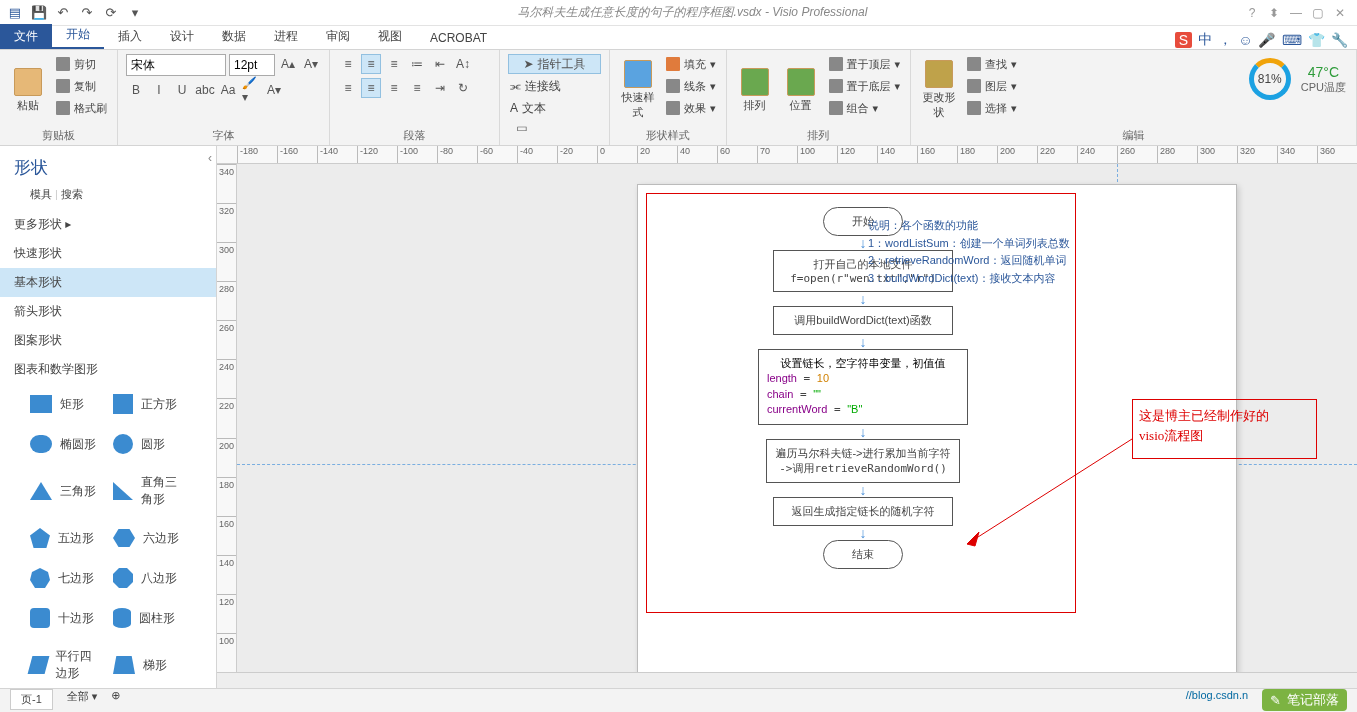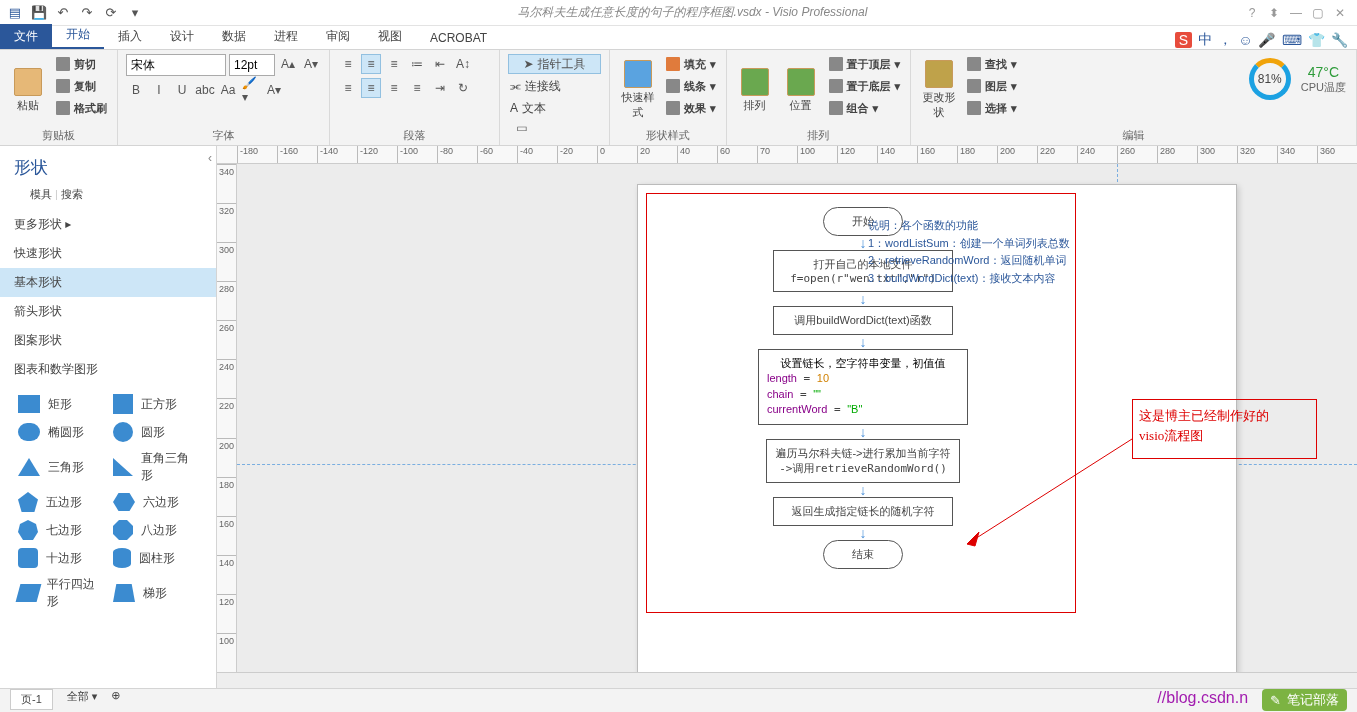--- a/index.html
+++ b/index.html
@@ -21,42 +21,42 @@
 .tab-right { margin-left:auto; display:flex; align-items:center; padding-right:8px; gap:6px; }
 .tab-right span { font-size:14px; }
 
 
 .ribbon { height:96px; background:#f3f3f3; display:flex; border-bottom:1px solid #d4d4d4; }
 .rgroup { border-right:1px solid #d9d9d9; padding:4px 8px 2px; display:flex; flex-direction:column; position:relative; }
 .rgroup-label { text-align:center; font-size:11px; color:#666; margin-top:auto; padding-top:2px; }
 .rgroup-body { display:flex; gap:6px; flex:1; }
 .rbig { width:40px; display:flex; flex-direction:column; align-items:center; justify-content:center; gap:2px; font-size:11px; text-align:center; }
 .rbig .ico { width:28px; height:28px; background:#e6b877; border:1px solid #c89a5a; border-radius:2px; }
-.rsmall-col { display:flex; flex-direction:column; gap:2px; font-size:11px;font-weight:bold; }
+.rsmall-col { display:flex; flex-direction:column; gap:2px; font-size:11px; }
 .rsmall { display:flex; align-items:center; gap:4px; height:20px; padding:0 2px; }
 .rsmall .sico { width:14px; height:14px; background:#888; border-radius:1px; }
 .fontbox, .sizebox { border:1px solid #aaa; background:#fff; height:22px; font-size:12px; padding:0 4px; }
 .fontbox { width:100px; } .sizebox { width:46px; }
 .btnrow { display:flex; gap:3px; }
 .ibtn { width:20px; height:20px; border:1px solid transparent; display:flex; align-items:center; justify-content:center; font-size:12px; color:#555; }
 .ibtn.active { background:#cde6f7; border-color:#92c0e0; }
 .widget-zone { position:absolute; top:8px; right:10px; display:flex; align-items:center; gap:10px; }
 .donut { width:42px; height:42px; border-radius:50%; border:5px solid #1ba1e2; border-top-color:#f0a30a; display:flex; align-items:center; justify-content:center; font-size:12px; color:#444; }
 .temp { font-size:11px; text-align:center; color:#666; }
 .temp .tval { color:#2e9b3a; font-size:14px; }
 
 
 .body { display:flex; height:calc(100% - 26px - 24px - 96px - 24px); }
 .sidebar { width:248px; background:#fff; border-right:1px solid #d4d4d4; display:flex; flex-direction:column; padding:6px 0; }
 .side-title { font-size:17px; color:#2b579a; padding:4px 14px 8px; }
 .side-sub { font-size:11px; color:#444; padding:0 30px 8px; }
 .side-sub span+span::before { content:" | "; color:#ccc; }
 .tree-item { padding:6px 14px; font-size:12px; display:flex; align-items:center; gap:6px; }
 .tree-item.sel { background:#cde6f7; }
-.shape-grid { padding:6px 16px; display:grid; grid-template-columns:1fr 1fr; gap:0 6px; }
+.shape-grid { padding:6px 28px; display:grid; grid-template-columns:1fr 1fr; gap:12px 6px; }
 .shape-cell { display:flex; align-items:center; gap:8px; padding:4px 2px; font-size:12px; }
 .shp { width:22px; height:18px; background:#3b8bd0; }
 .shp.sq { width:20px; height:20px; }
 .shp.ell { border-radius:50%/60%; }
 .shp.circ { border-radius:50%; width:20px; height:20px; }
 .shp.tri { width:0; height:0; background:none; border-left:11px solid transparent; border-right:11px solid transparent; border-bottom:18px solid #3b8bd0; }
 .shp.rtri { width:0; height:0; background:none; border-bottom:18px solid #3b8bd0; border-right:20px solid transparent; }
 .shp.pent { clip-path:polygon(50% 0,100% 38%,82% 100%,18% 100%,0 38%); width:20px; height:20px; }
 .shp.hex { clip-path:polygon(25% 5%,75% 5%,100% 50%,75% 95%,25% 95%,0 50%); width:22px; height:20px; }
 .shp.hep { clip-path:polygon(50% 0,90% 20%,100% 60%,75% 100%,25% 100%,0 60%,10% 20%); width:20px; height:20px; }
@@ -84,21 +84,21 @@
 .node.code { text-align:left; font-family:Consolas,monospace; line-height:1.4; }
 .arrow { color:#4a90d9; font-size:14px; line-height:10px; }
 .notes { position:absolute; left:230px; top:32px; font-size:11px; color:#2b579a; line-height:1.6; }
 .callout { font-size:13px; color:#d00; line-height:1.5; font-family:SimSun,serif; }
 .call-arrow { stroke:#d00; stroke-width:1; fill:#d00; }
 .scrollbar-h { height:16px; background:#eee; border-top:1px solid #ccc; }
 
 
 .pagebar { height:24px; background:#f3f3f3; border-top:1px solid #d4d4d4; display:flex; align-items:flex-start; font-size:11px; padding:0 10px; gap:14px; }
 .pagebar .ptab { padding:2px 10px; background:#fff; border:1px solid #ccc; }
-.blog { margin-left:auto; color:#a21caf; font-size:16px; }
+.blog { margin-left:auto; color:#0369a1; font-size:11px; }
 .badge { display:flex; align-items:center; gap:6px; background:#7cb342; color:#fff; padding:2px 8px; border-radius:4px; font-size:13px; }
 .collapse { position:absolute; right:0; top:0; width:12px; height:24px; display:flex; align-items:center; justify-content:center; color:#888; }
 </style>
 </head>
 <body>
 
 <div class="titlebar">
   <div class="qat">
     <span class="qat-btn" style="color:#2b579a">▤</span>
     <span class="qat-btn">💾</span>

